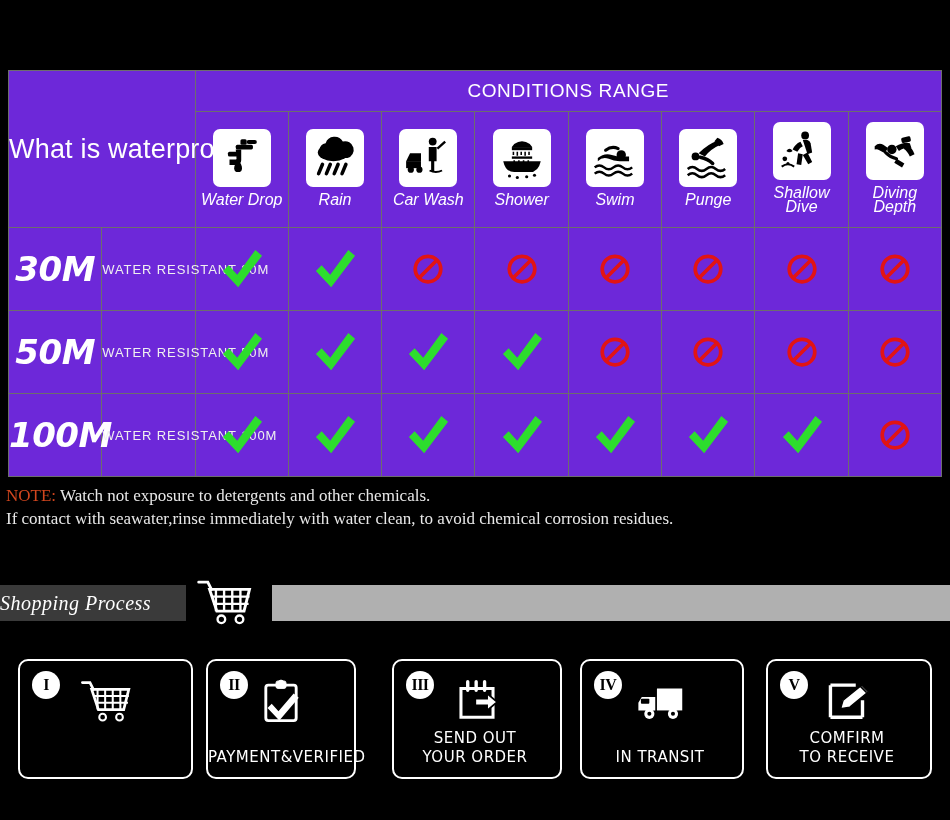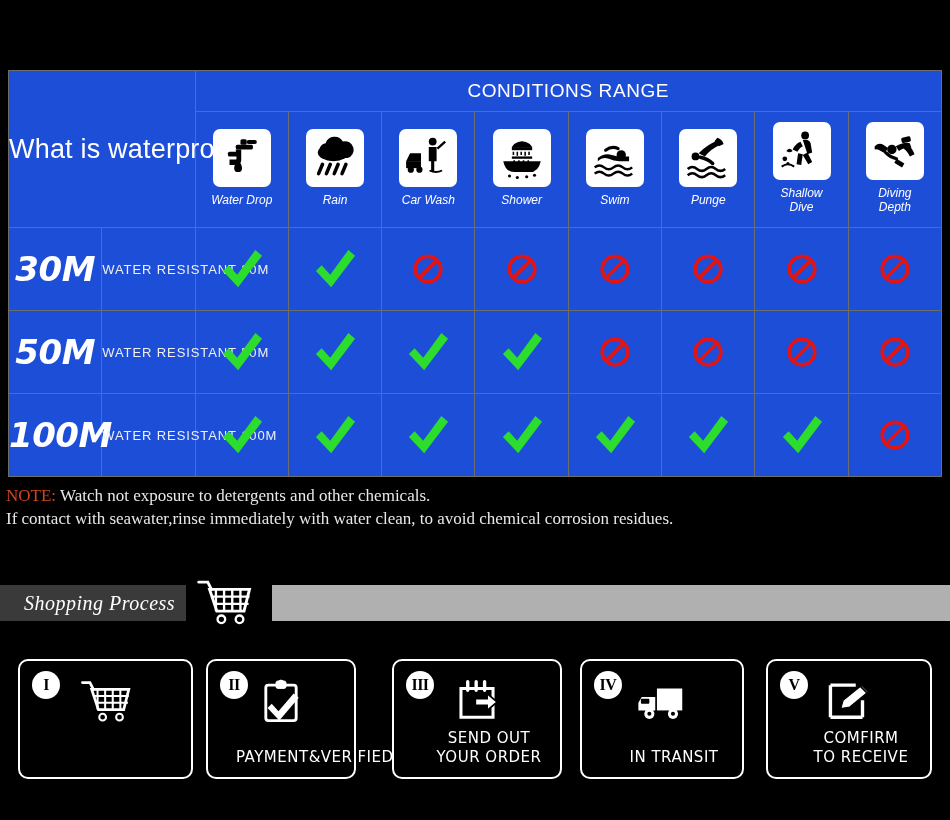--- a/index.html
+++ b/index.html
@@ -8,21 +8,21 @@
     font-family:"Liberation Sans", sans-serif;color:#fff;
   }
   .page{position:relative;width:950px;height:820px;}
 
   
   .wp-table{
     position:absolute;left:8px;top:70px;width:934px;
     border-collapse:collapse;table-layout:fixed;
   }
   .wp-table td,.wp-table th{
-    border:1px solid #6d6d6d;padding:0;background:#1d4ed8;
+    border:1px solid #6d6d6d;padding:0;background:#6d28d9;
     text-align:center;vertical-align:middle;
   }
   .cell-title{
     background:#1a1a1f;height:155px;
     text-align:left;padding-left:12px;
   }
   .title-text{
     font-size:27px;font-weight:400;color:#fff;letter-spacing:.2px;
     white-space:nowrap;
   }
@@ -31,21 +31,21 @@
   }
   .cond-head-text{font-size:19px;letter-spacing:.6px;color:#fff;}
 
   .cond-col{height:115px;padding:4px 0 0 0;}
   .icon-box{
     width:58px;height:58px;background:#fff;border-radius:7px;
     margin:0 auto 6px auto;display:flex;align-items:center;justify-content:center;
   }
   .icon-box svg{display:block;}
   .cond-label{
-    font-size:12px;font-style:italic;color:#fff;line-height:14px;
+    font-size:16px;font-style:italic;color:#fff;line-height:14px;
     padding:0 2px 4px 2px;
   }
 
   .row-depth{width:85px;height:82px;}
   .depth-text{
     font-size:34px;font-weight:700;font-style:italic;color:#fff;
     letter-spacing:-.5px;font-family:"DejaVu Sans", sans-serif;
   }
   .row-desc{width:186px;}
   .desc-text{
@@ -63,21 +63,21 @@
   .note-label{color:#d2461e;margin-top:32px;}
 
   
   .sp-bar{position:absolute;left:0;top:585px;width:950px;height:36px;}
   .sp-dark{
     position:absolute;left:0;top:0;width:186px;height:36px;background:#3a3a3a;
     display:flex;align-items:center;
   }
   .sp-title{
     font-family:"Liberation Serif", serif;font-style:italic;font-size:20px;
-    color:#ffffff;padding-left:24px;letter-spacing:.5px;
+    color:#ffffff;padding-left:0;letter-spacing:.5px;
   }
   .sp-cart{position:absolute;left:196px;top:-8px;width:58px;height:52px;}
   .sp-light{
     position:absolute;left:272px;top:0;width:678px;height:36px;background:#b0b0b0;
   }
 
   
   .steps{position:absolute;left:0;top:659px;width:950px;height:122px;}
   .step{
     position:absolute;top:0;height:120px;
@@ -91,21 +91,20 @@
     letter-spacing:-.5px;
   }
   .step-icon{
     position:absolute;left:0;right:0;top:12px;height:58px;
     display:flex;align-items:center;justify-content:center;
   }
   .step-label{
     position:absolute;left:0;right:4px;bottom:10px;text-align:center;
     font-size:15px;color:#fff;letter-spacing:.5px;line-height:19px;
     font-family:"DejaVu Sans", sans-serif;
-    margin-left:28px;
   }
 </style>
 </head>
 <body>
 
 <div class="page">
 
   <table class="wp-table">
     <tbody id="table-body">
         <tr>

